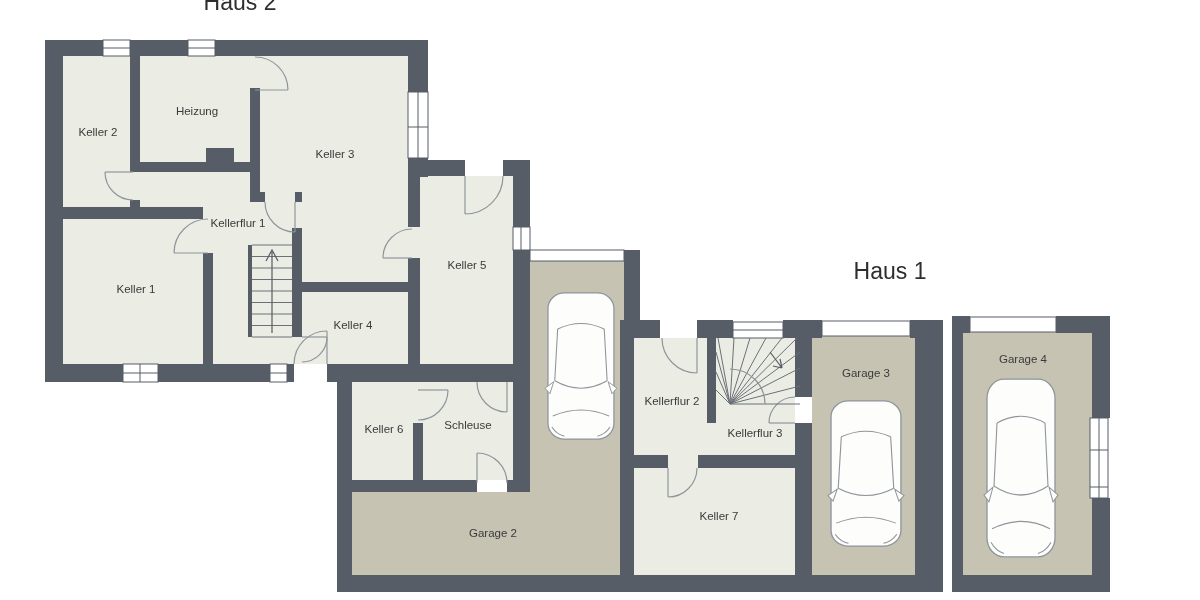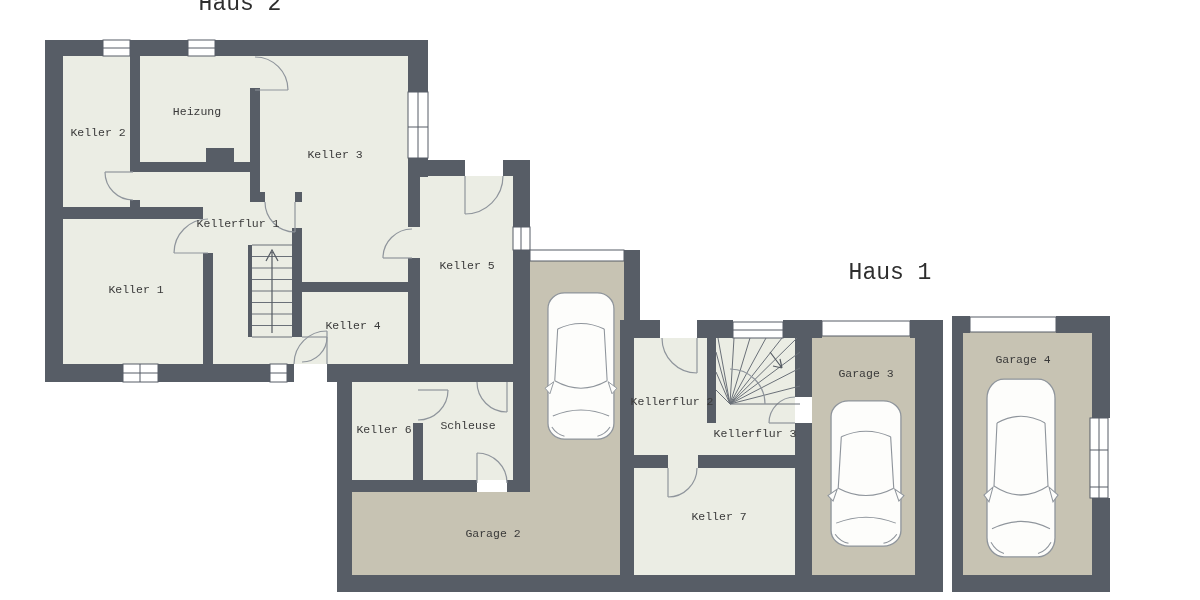--- a/index.html
+++ b/index.html
@@ -1,17 +1,17 @@
 <!DOCTYPE html>
 <html style="--background: #ffffff; --wall: #575d66; --room: #ebede4; --garage: #c7c3b3; --line: #8f959c; --label: #3a3a3a;"><head>
 <meta charset="utf-8">
 <style>
   html,body{margin:0;padding:0;background:#fff;}
   .stage{position:relative;width:1200px;height:600px;background:var(--background,#fff);overflow:hidden;
-         font-family:Liberation Mono, monospace;}
+         font-family:Liberation Sans, sans-serif;}
   svg{display:block;}
   .room-fill{fill:var(--room,#ebede4);}
   .garage-fill{fill:var(--garage,#c7c3b3);}
   .wall{fill:var(--wall,#575d66);}
   .win{fill:#ffffff;stroke:var(--wall,#575d66);stroke-width:1;}
   .winline{stroke:var(--wall,#575d66);stroke-width:1;fill:none;}
   .gap{fill:#ffffff;}
   .gdoor{fill:#ffffff;stroke:var(--wall,#575d66);stroke-width:1;}
   .arc,.leaf{fill:none;stroke:var(--line,#8f959c);stroke-width:1.2;}
   .tread{stroke:#6a7078;stroke-width:1;fill:none;}

